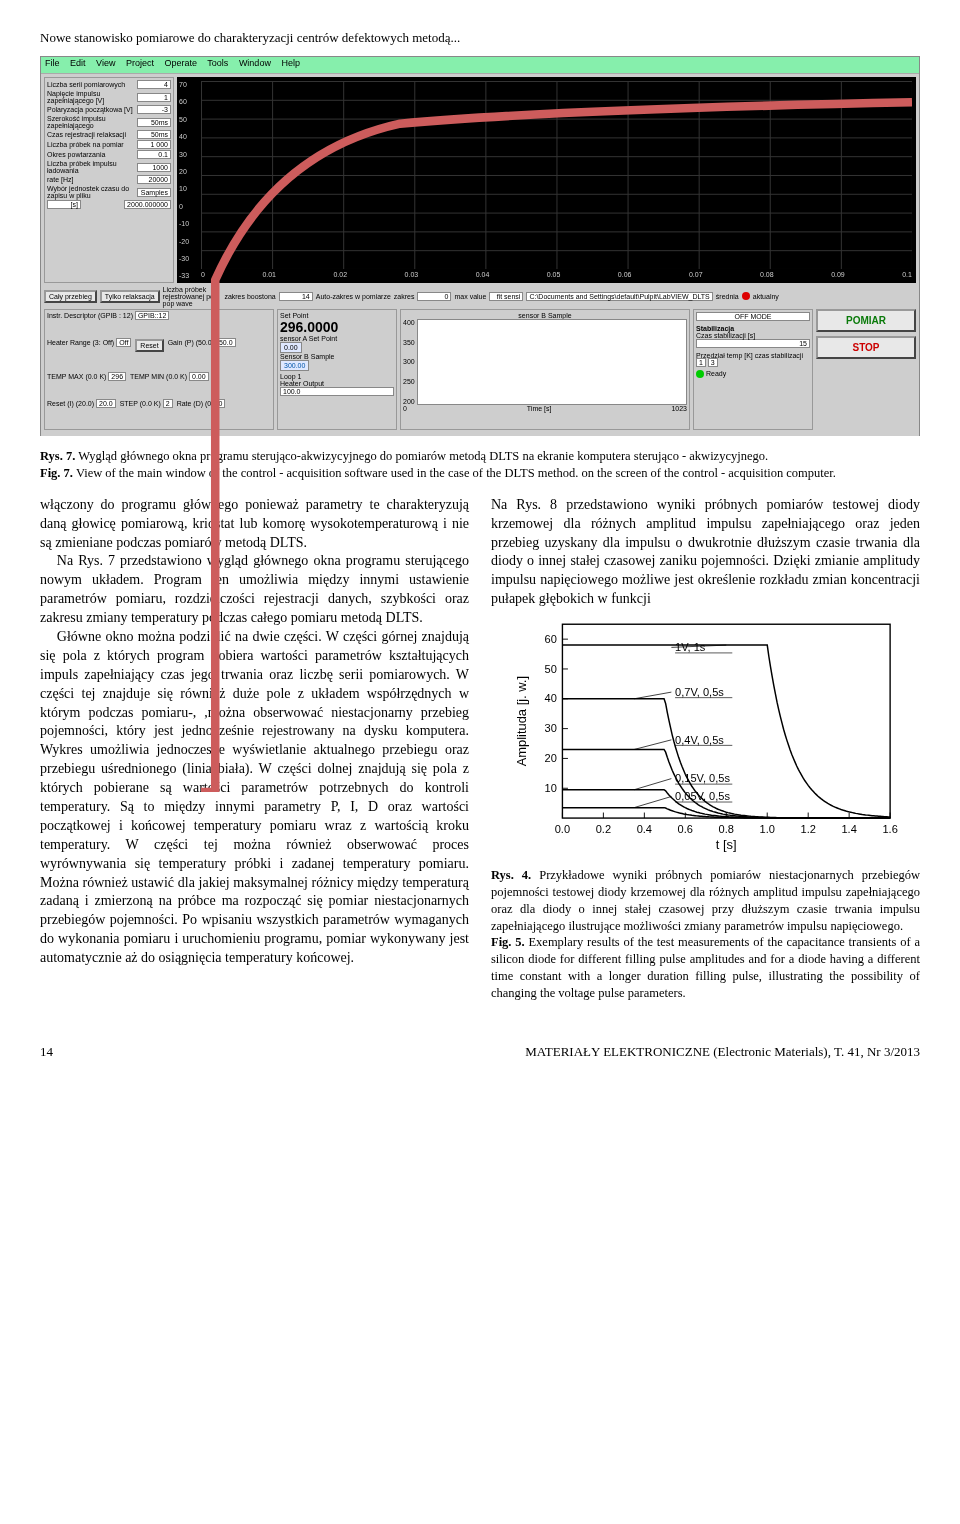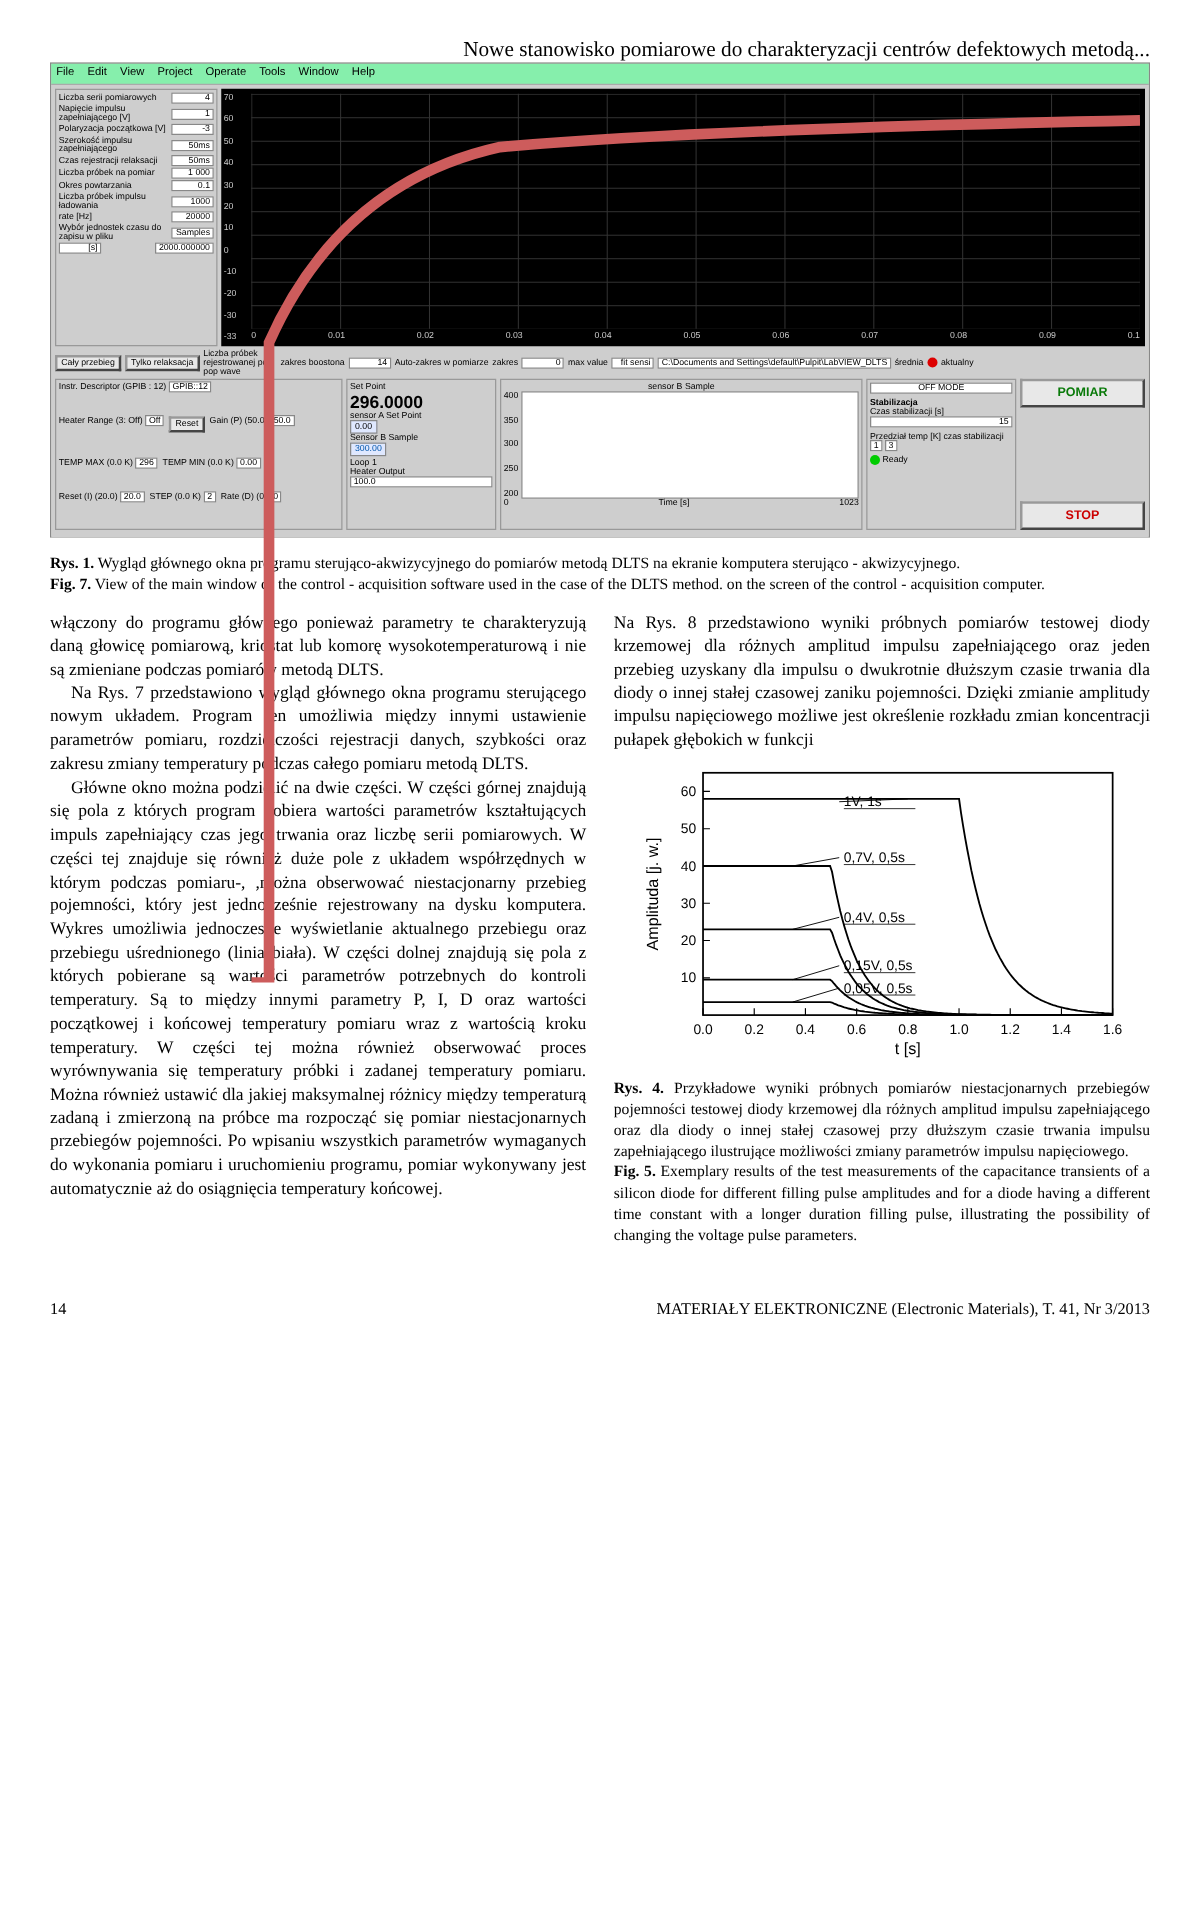--- a/index.html
+++ b/index.html
@@ -7,22 +7,23 @@
     font-family: Georgia, 'Times New Roman', serif;
     background: #fff;
     color: #000;
     width: 960px;
   }
   .page {
     padding: 30px 40px 20px 40px;
     box-sizing: border-box;
   }
   .header-title {
-    text-align: right;
-    font-size: 17px;
+    text-align: left;
+    font-size: 13px;
+    margin-bottom: 10px;
   }
   .screenshot {
     width: 100%;
     height: 380px;
     background: #d2d2cc;
     border: 1px solid #888;
     box-sizing: border-box;
     position: relative;
     font-family: Arial, sans-serif;
     font-size: 8px;
@@ -111,21 +112,21 @@
     border: 1px solid #999;
     padding: 2px;
     box-sizing: border-box;
   }
   .mid-row { height: 6%; align-items: center; }
   .bot-row { height: 34%; }
   .heater-panel { width: 230px; display: flex; flex-wrap: wrap; gap: 1px 4px; }
   .setpoint-panel { width: 120px; }
   .sensorb-plot { flex: 1; background: #cecece; position: relative; }
   .stab-panel { width: 120px; }
-  .btn-panel { width: 100px; display: flex; flex-direction: column; gap: 4px; justify-content: space-between; }
+  .btn-panel { width: 100px; display: flex; flex-direction: column; gap: 4px; justify-content: flex-start; }
   .btn {
     padding: 4px;
     text-align: center;
     font-weight: bold;
     font-size: 10px;
     border: 2px outset #999;
     background: #e8e8e8;
   }
   .btn-green { color: #0a7a0a; }
   .btn-red { color: #c00; }
@@ -337,21 +338,21 @@
         </div>
         <div class="btn-panel">
           <div class="btn btn-green">POMIAR</div>
           <div class="btn btn-red">STOP</div>
         </div>
       </div>
     </div>
   </div>
 
   <div class="caption">
-    <b>Rys. 1.</b><span> Wygląd głównego okna programu sterująco-akwizycyjnego do pomiarów metodą DLTS na ekranie komputera sterująco - akwizycyjnego.</span><br>
+    <b>Rys. 7.</b><span> Wygląd głównego okna programu sterująco-akwizycyjnego do pomiarów metodą DLTS na ekranie komputera sterująco - akwizycyjnego.</span><br>
     <b>Fig. 7.</b><span> View of the main window of the control - acquisition software used in the case of the DLTS method. on the screen of the control - acquisition computer.</span>
   </div>
 
   <div class="columns">
     <div class="col">
       <p class="noindent">włączony do programu głównego ponieważ parametry te charakteryzują daną głowicę pomiarową, kriostat lub komorę wysokotemperaturową i nie są zmieniane podczas pomiarów metodą DLTS.</p>
       <p>Na Rys. 7 przedstawiono wygląd głównego okna programu sterującego nowym układem. Program ten umożliwia między innymi ustawienie parametrów pomiaru, rozdzielczości rejestracji danych, szybkości oraz zakresu zmiany temperatury podczas całego pomiaru metodą DLTS.</p>
       <p>Główne okno można podzielić na dwie części. W części górnej znajdują się pola z których program pobiera wartości parametrów kształtujących impuls zapełniający czas jego trwania oraz liczbę serii pomiarowych. W części tej znajduje się również duże pole z układem współrzędnych w którym podczas pomiaru-, ,można obserwować niestacjonarny przebieg pojemności, który jest jednocześnie rejestrowany na dysku komputera. Wykres umożliwia jednoczesne wyświetlanie aktualnego przebiegu oraz przebiegu uśrednionego (linia biała). W części dolnej znajdują się pola z których pobierane są wartości parametrów potrzebnych do kontroli temperatury. Są to między innymi parametry P, I, D oraz wartości początkowej i końcowej temperatury pomiaru wraz z wartością kroku temperatury. W części tej można również obserwować proces wyrównywania się temperatury próbki i zadanej temperatury pomiaru. Można również ustawić dla jakiej maksymalnej różnicy między temperaturą zadaną i zmierzoną na próbce ma rozpocząć się pomiar niestacjonarnych przebiegów pojemności. Po wpisaniu wszystkich parametrów wymaganych do wykonania pomiaru i uruchomieniu programu, pomiar wykonywany jest automatycznie aż do osiągnięcia temperatury końcowej.</p>
     </div>
     <div class="col">

